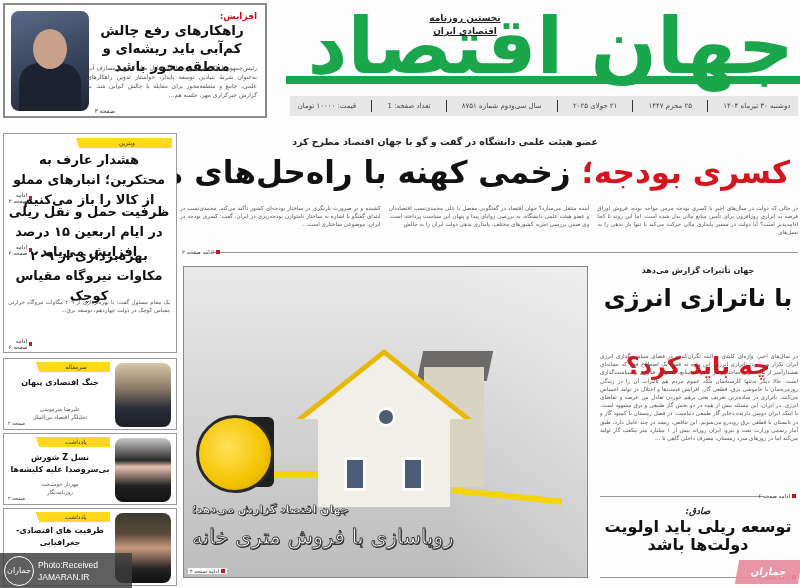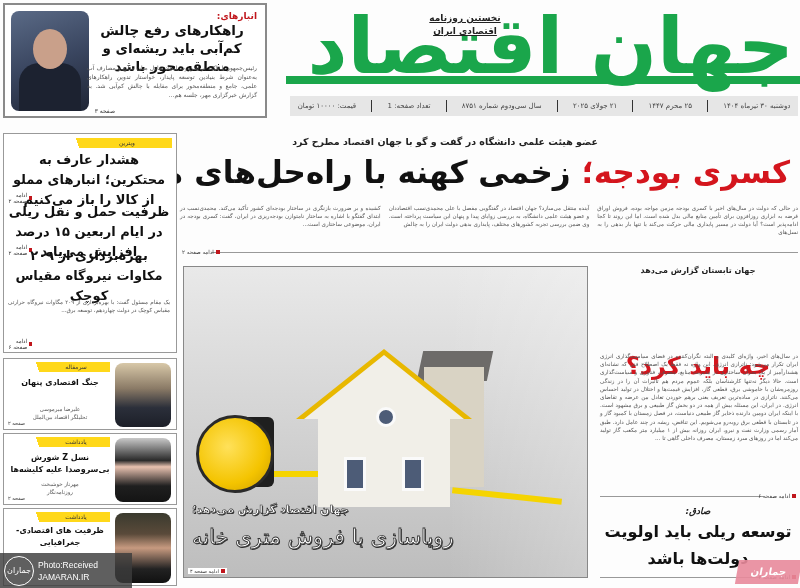--- a/index.html
+++ b/index.html
@@ -66,21 +66,21 @@
   .hero-cont { position: absolute; left: 4px; bottom: 3px; font-size: 5px; color: #333; background: #fff; padding: 0 2px; }
 
   
   .rc-kicker { position: absolute; left: 600px; top: 266px; width: 196px; text-align: center; font-size: 8px; font-weight: bold; color: #222; }
   .rc-head1 { position: absolute; left: 600px; top: 282px; width: 196px; text-align: center; font-size: 24px; font-weight: bold; color: #111; line-height: 32px; }
   .rc-head2 { position: absolute; left: 600px; top: 314px; width: 196px; text-align: center; font-size: 24px; font-weight: bold; color: #d4151d; line-height: 32px; margin-top: 36px; }
   .rc-body { position: absolute; left: 600px; top: 352px; width: 198px; font-size: 5.6px; line-height: 8.2px; color: #555; text-align: justify; }
   .rc-cont1 { position: absolute; right: 4px; top: 493px; }
   .rc-rule1 { position: absolute; left: 600px; top: 496px; width: 164px; height: 1px; background: #999; }
   .rc-kicker2 { position: absolute; left: 600px; top: 506px; width: 196px; text-align: center; font-size: 9px; font-weight: bold; color: #222; font-style: italic; }
-  .rc-head3 { position: absolute; left: 600px; top: 518px; width: 196px; text-align: center; font-size: 16px; font-weight: bold; color: #111; line-height: 27px; }
+  .rc-head3 { position: absolute; left: 600px; top: 518px; width: 196px; text-align: center; font-size: 16px; font-weight: bold; color: #111; line-height: 18px; }
   .rc-cont2 { position: absolute; right: 4px; top: 574px; }
   .rc-rule2 { position: absolute; left: 600px; top: 577px; width: 164px; height: 1px; background: #999; }
   .jamaran-badge { position: absolute; left: 737px; top: 560px; width: 63px; height: 24px; background: #e98a9c; opacity: 0.9; color: #fff; font-size: 10px; font-weight: bold; text-align: center; line-height: 24px; transform: skewX(-10deg); }
 
   
   .watermark { position: absolute; left: 0; top: 553px; width: 132px; height: 35px; background: rgba(60,60,60,0.82); display: flex; flex-direction: row; align-items: center; direction: ltr; }
   .wm-logo { width: 30px; height: 30px; border-radius: 50%; border: 1.5px solid #fff; margin: 0 4px 0 4px; color: #fff; font-size: 8px; text-align: center; line-height: 27px; direction: rtl; }
   .wm-text { color: #fff; font-size: 8.5px; line-height: 12px; font-family: "Liberation Sans", sans-serif; }
 </style>
 </head>
@@ -108,21 +108,21 @@
     <span>تعداد صفحه: 1</span>
     <span class="sep"></span>
     <span>قیمت: ۱۰۰۰۰ تومان</span>
   </div>
 
   <div class="tl-box">
     <div class="tl-photo">
       <div class="suit"></div>
       <div class="face"></div>
     </div>
-    <div class="tl-kicker">انبارهای:</div>
+    <div class="tl-kicker">افزایش:</div>
     <div class="tl-head">راهکارهای رفع چالش کم‌آبی باید ریشه‌ای و منطقه‌محور باشد</div>
     <div class="tl-body">رئیس‌جمهور با تاکید بر ضرورت ایجاد تعادل میان منابع و مصارف آب به‌عنوان شرط بنیادین توسعه پایدار، خواستار تدوین راهکارهای علمی، جامع و منطقه‌محور برای مقابله با چالش کم‌آبی شد. به گزارش خبرگزاری مهر، جلسه هم...</div>
     <div class="tl-page">صفحه ۳</div>
   </div>
 
   <div class="kicker-main">عضو هیئت علمی دانشگاه در گفت و گو با جهان اقتصاد مطرح کرد</div>
   <div class="main-head">
     <span class="red">کسری بودجه؛</span><span> زخمی کهنه با راه‌حل‌های موقت</span>
   </div>
   <div class="main-body">
@@ -199,21 +199,22 @@
     <div class="window" style="left:160px; top:190px;"></div>
     <div class="window" style="left:218px; top:190px;"></div>
     <div class="hero-kicker">جهان اقتصاد گزارش می‌دهد؛</div>
     <div class="hero-head">رویاسازی با فروش متری خانه</div>
     <div class="cont hero-cont">
       <span class="mk"></span>
       <span>ادامه صفحه ۴</span>
     </div>
   </div>
 
-  <div class="rc-kicker">جهان تابستان گزارش می‌دهد</div>
+  <div class="rc-kicker">جهان تأثیرات گزارش می‌دهد</div>
+  <div class="rc-head1">با ناترازی انرژی</div>
   <div class="rc-head2">چه باید کرد؟</div>
   <div class="rc-body">در سال‌های اخیر، واژه‌ای کلیدی و البته نگران‌کننده در فضای سیاست‌گذاری انرژی ایران تکرار می‌شود: ناترازی انرژی. این واژه نه فقط یک اصطلاح فنی که نشانه‌ای هشدارآمیز از یک بحران ساختاری در مدیریت منابع، مصرف، فناوری و سیاست‌گذاری است. حالا دیگر نه‌تنها کارشناسان بلکه عموم مردم هم تأثیرات آن را در زندگی روزمره‌شان با خاموشی برق، قطعی گاز، افزایش قیمت‌ها و اختلال در تولید احساس می‌کنند. ناترازی در ساده‌ترین تعریف یعنی برهم خوردن تعادل بین عرضه و تقاضای انرژی. در ایران، این مسئله بیش از همه در دو بخش گاز طبیعی و برق مشهود است. با اینکه ایران دومین دارنده ذخایر گاز طبیعی دنیاست، در فصل زمستان با کمبود گاز و در تابستان با قطعی برق روبه‌رو می‌شویم. این تناقض، ریشه در چند عامل دارد. طبق آمار رسمی وزارت نفت و نیرو، ایران روزانه بیش از ۱ میلیارد متر مکعب گاز تولید می‌کند اما در روزهای سرد زمستان، مصرف داخلی گاهی تا ...</div>
   <div class="rc-rule1"></div>
   <div class="cont rc-cont1">
     <span class="mk"></span>
     <span>ادامه صفحه ۶</span>
   </div>
   <div class="rc-kicker2">صادق:</div>
   <div class="rc-head3">توسعه ریلی باید اولویت دولت‌ها باشد</div>
   <div class="rc-rule2"></div>

